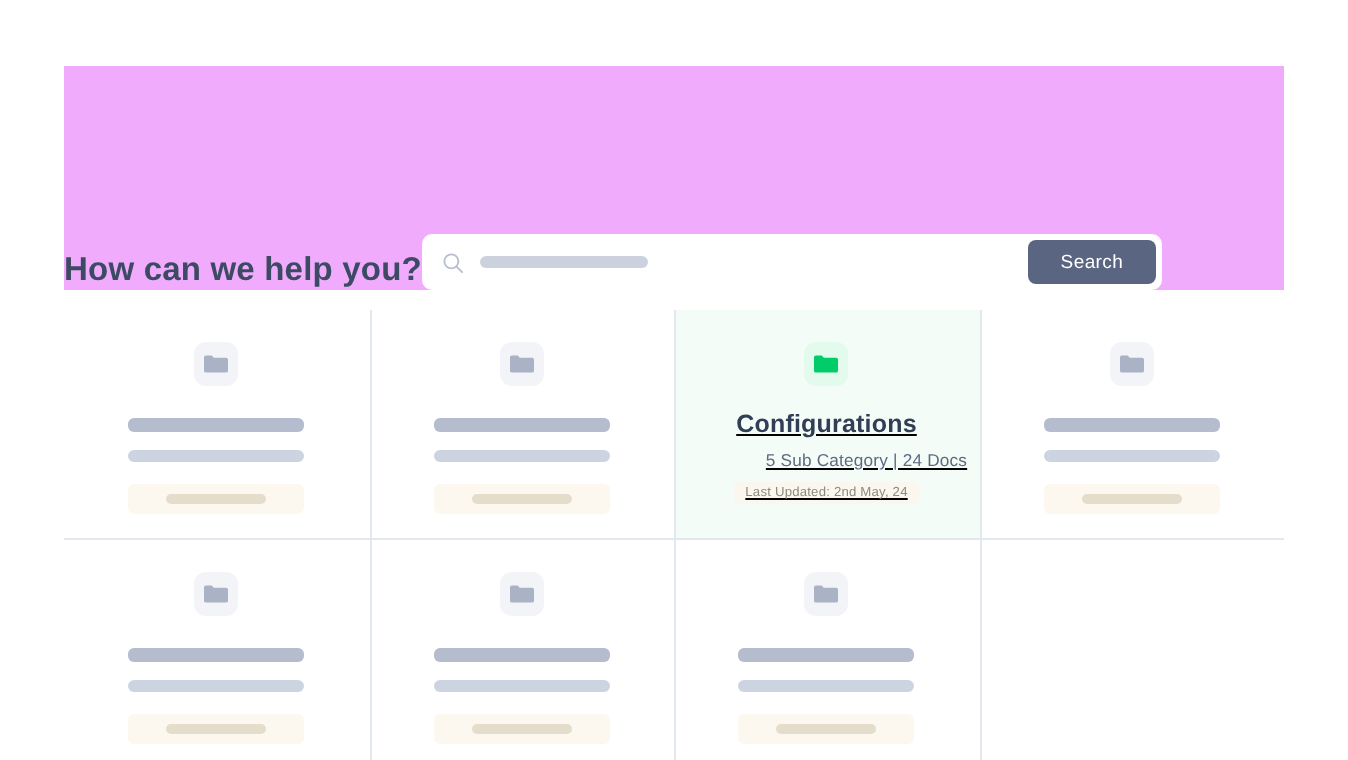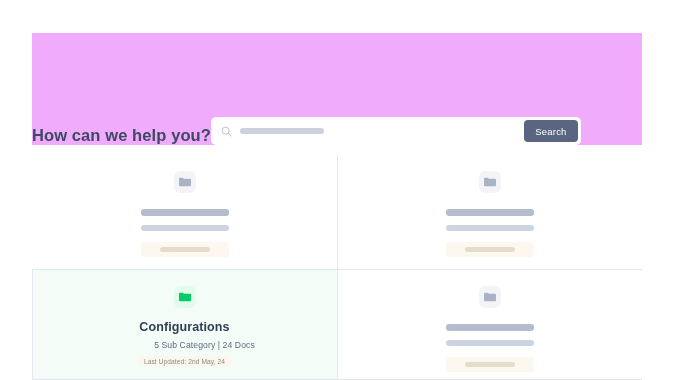--- a/index.html
+++ b/index.html
@@ -72,42 +72,43 @@
     border: none;
     outline: none;
     background: transparent;
     font-size: 10px;
     color: #3c4a63;
     font-family: "Liberation Sans", sans-serif;
   }
 
   .search-btn {
     margin-left: auto;
-    width: 54px;
+    width: 64px;
     height: 22px;
     border-radius: 4px;
     background: #5a6582;
     color: #ffffff;
     font-size: 9.5px;
     font-family: "Liberation Sans", sans-serif;
     border: none;
     cursor: pointer;
     letter-spacing: 0.2px;
   }
 
   
   .grid {
     position: absolute;
     left: 32px;
     top: 155px;
     width: 610px;
     height: 225px;
     display: grid;
-    grid-template-columns: repeat(2, 1fr);
+    grid-template-columns: repeat(4, 1fr);
     grid-template-rows: 115px 110px;
+    text-decoration: underline;
   }
 
   .cell {
     position: relative;
     display: flex;
     flex-direction: column;
     align-items: center;
     padding-top: 16px;
   }
 

